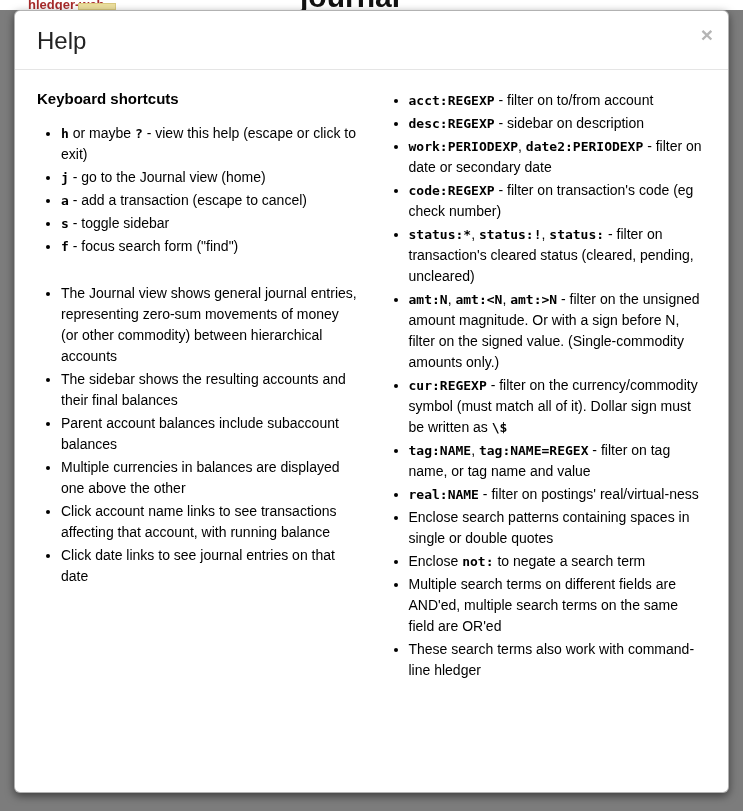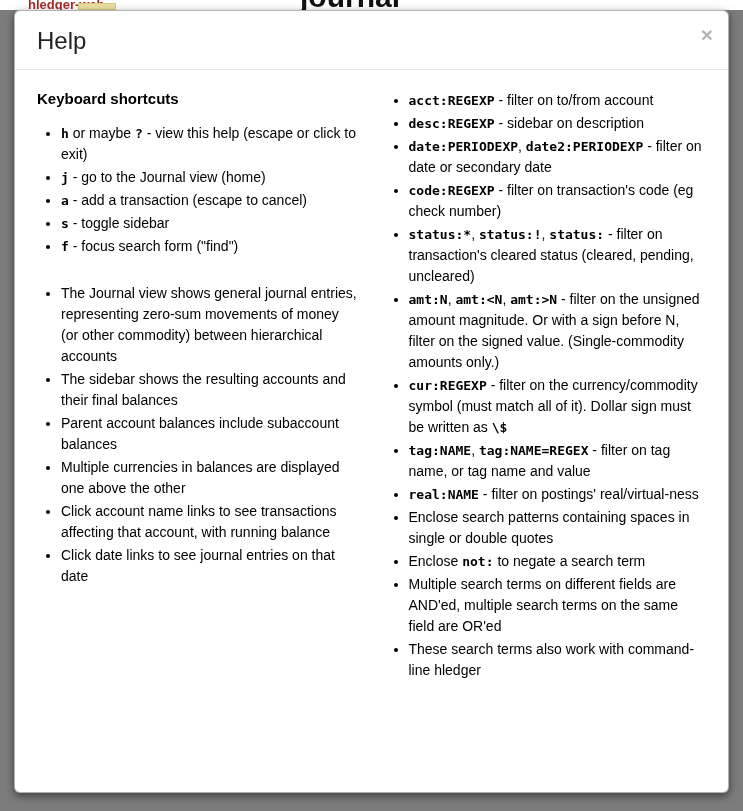--- a/index.html
+++ b/index.html
@@ -107,21 +107,21 @@
           <li><span>Parent account balances include subaccount balances</span></li>
           <li><span>Multiple currencies in balances are displayed one above the other</span></li>
           <li><span>Click account name links to see transactions affecting that account, with running balance</span></li>
           <li><span>Click date links to see journal entries on that date</span></li>
         </ul>
       </div>
     <div class="col">
         <ul>
           <li><code>acct:REGEXP</code><span> - filter on to/from account</span></li>
           <li><code>desc:REGEXP</code><span> - sidebar on description</span></li>
-          <li><code>date:PERIODEXP</code><span>, </span><code>date2:PERIODEXP</code><span> - filter on date or secondary date</span></li>
+          <li><code>work:PERIODEXP</code><span>, </span><code>date2:PERIODEXP</code><span> - filter on date or secondary date</span></li>
           <li><code>code:REGEXP</code><span> - filter on transaction's code (eg check number)</span></li>
           <li><code>status:*</code><span>, </span><code>status:!</code><span>, </span><code>status:</code><span> - filter on transaction's cleared status (cleared, pending, uncleared)</span></li>
           <li><code>amt:N</code><span>, </span><code>amt:&lt;N</code><span>, </span><code>amt:&gt;N</code><span> - filter on the unsigned amount magnitude. Or with a sign before N, filter on the signed value. (Single-commodity amounts only.)</span></li>
           <li><code>cur:REGEXP</code><span> - filter on the currency/commodity symbol (must match all of it). Dollar sign must be written as </span><code>\$</code></li>
           <li><code>tag:NAME</code><span>, </span><code>tag:NAME=REGEX</code><span> - filter on tag name, or tag name and value</span></li>
           <li><code>real:NAME</code><span> - filter on postings' real/virtual-ness</span></li>
           <li><span>Enclose search patterns containing spaces in single or double quotes</span></li>
           <li><span>Enclose </span><code>not:</code><span> to negate a search term</span></li>
           <li><span>Multiple search terms on different fields are AND'ed, multiple search terms on the same field are OR'ed</span></li>
           <li><span>These search terms also work with command-line hledger</span></li>

